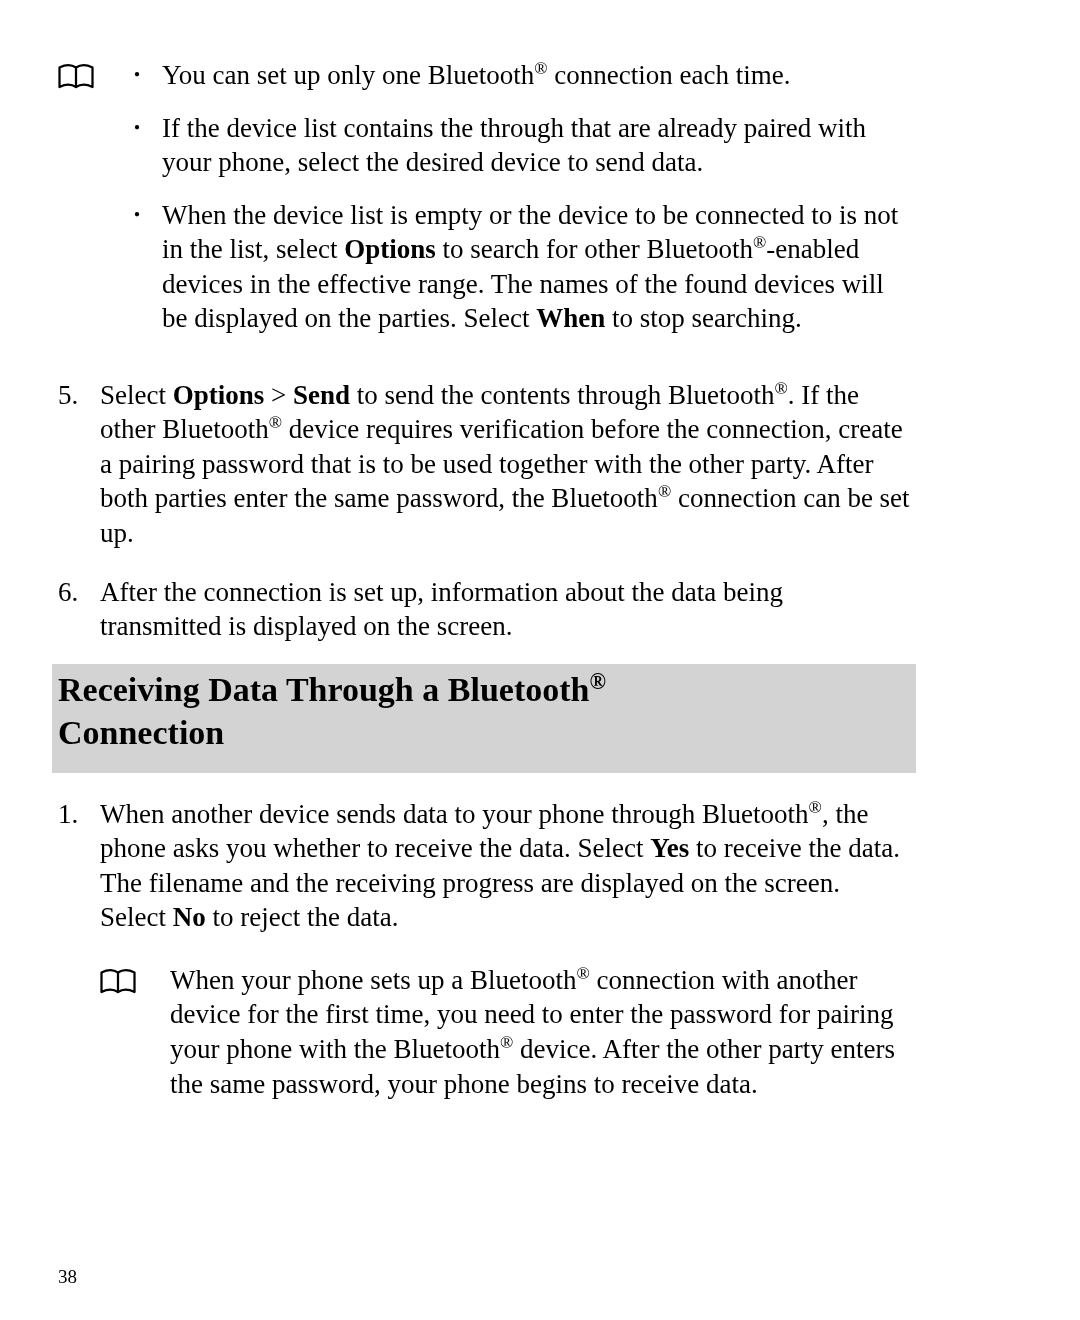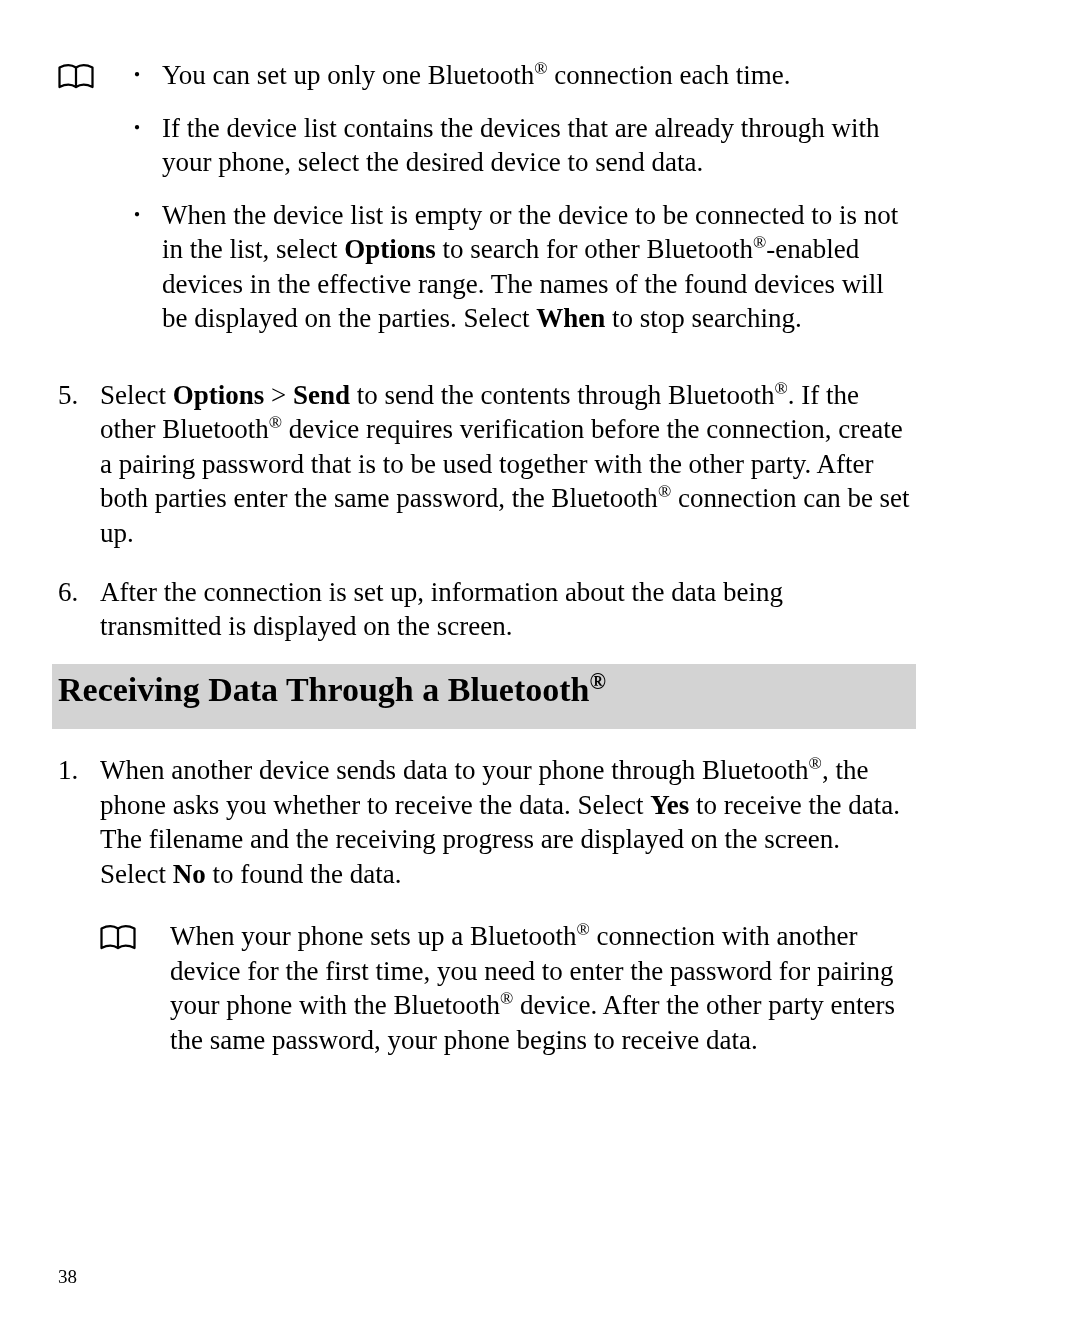--- a/index.html
+++ b/index.html
@@ -37,21 +37,21 @@
           <line x1="24" y1="4" x2="24" y2="30" stroke="#000" stroke-width="3"></line>
         </svg>
       </span>
     </div>
     <div class="note-body">
       <ul class="bullets">
         <li>
           <span>You can set up only one Bluetooth</span><sup>®</sup><span> connection each time.</span>
         </li>
         <li>
-          <span>If the device list contains the devices that are already through with your phone, select the desired device to send data.</span>
+          <span>If the device list contains the through that are already paired with your phone, select the desired device to send data.</span>
         </li>
         <li>
           <span>When the device list is empty or the device to be connected to is not in the list, select </span><b>Options</b><span> to search for other Bluetooth</span><sup>®</sup><span>-enabled devices in the effective range. The names of the found devices will be displayed on the parties. Select </span><b>When</b><span> to stop searching.</span>
         </li>
       </ul>
     </div>
   </div>
 
   <ol class="steps">
     <li>
@@ -60,27 +60,28 @@
     </li>
     <li>
       <span class="num">6.</span>
       <span>After the connection is set up, information about the data being transmitted is displayed on the screen.</span>
     </li>
   </ol>
 
   <div class="section-heading">
     <div class="inner">
       <span>Receiving Data Through a Bluetooth</span><sup>®</sup><br>
+      <span>Connection</span>
     </div>
   </div>
 
   <ol class="steps">
     <li>
       <span class="num">1.</span>
-      <span>When another device sends data to your phone through Bluetooth</span><sup>®</sup><span>, the phone asks you whether to receive the data. Select </span><b>Yes</b><span> to receive the data. The filename and the receiving progress are displayed on the screen. Select </span><b>No</b><span> to found the data.</span>
+      <span>When another device sends data to your phone through Bluetooth</span><sup>®</sup><span>, the phone asks you whether to receive the data. Select </span><b>Yes</b><span> to receive the data. The filename and the receiving progress are displayed on the screen. Select </span><b>No</b><span> to reject the data.</span>
     </li>
   </ol>
 
   <div class="content-indent">
     <div class="note2">
       <div class="icon-col">
         <span class="book-icon">
           <svg viewBox="0 0 48 36">
             <path d="M2 4 C10 0 18 0 24 4 C30 0 38 0 46 4 L46 30 C38 26 30 26 24 30 C18 26 10 26 2 30 Z" fill="none" stroke="#000" stroke-width="3" stroke-linejoin="round"></path>
             <line x1="24" y1="4" x2="24" y2="30" stroke="#000" stroke-width="3"></line>

